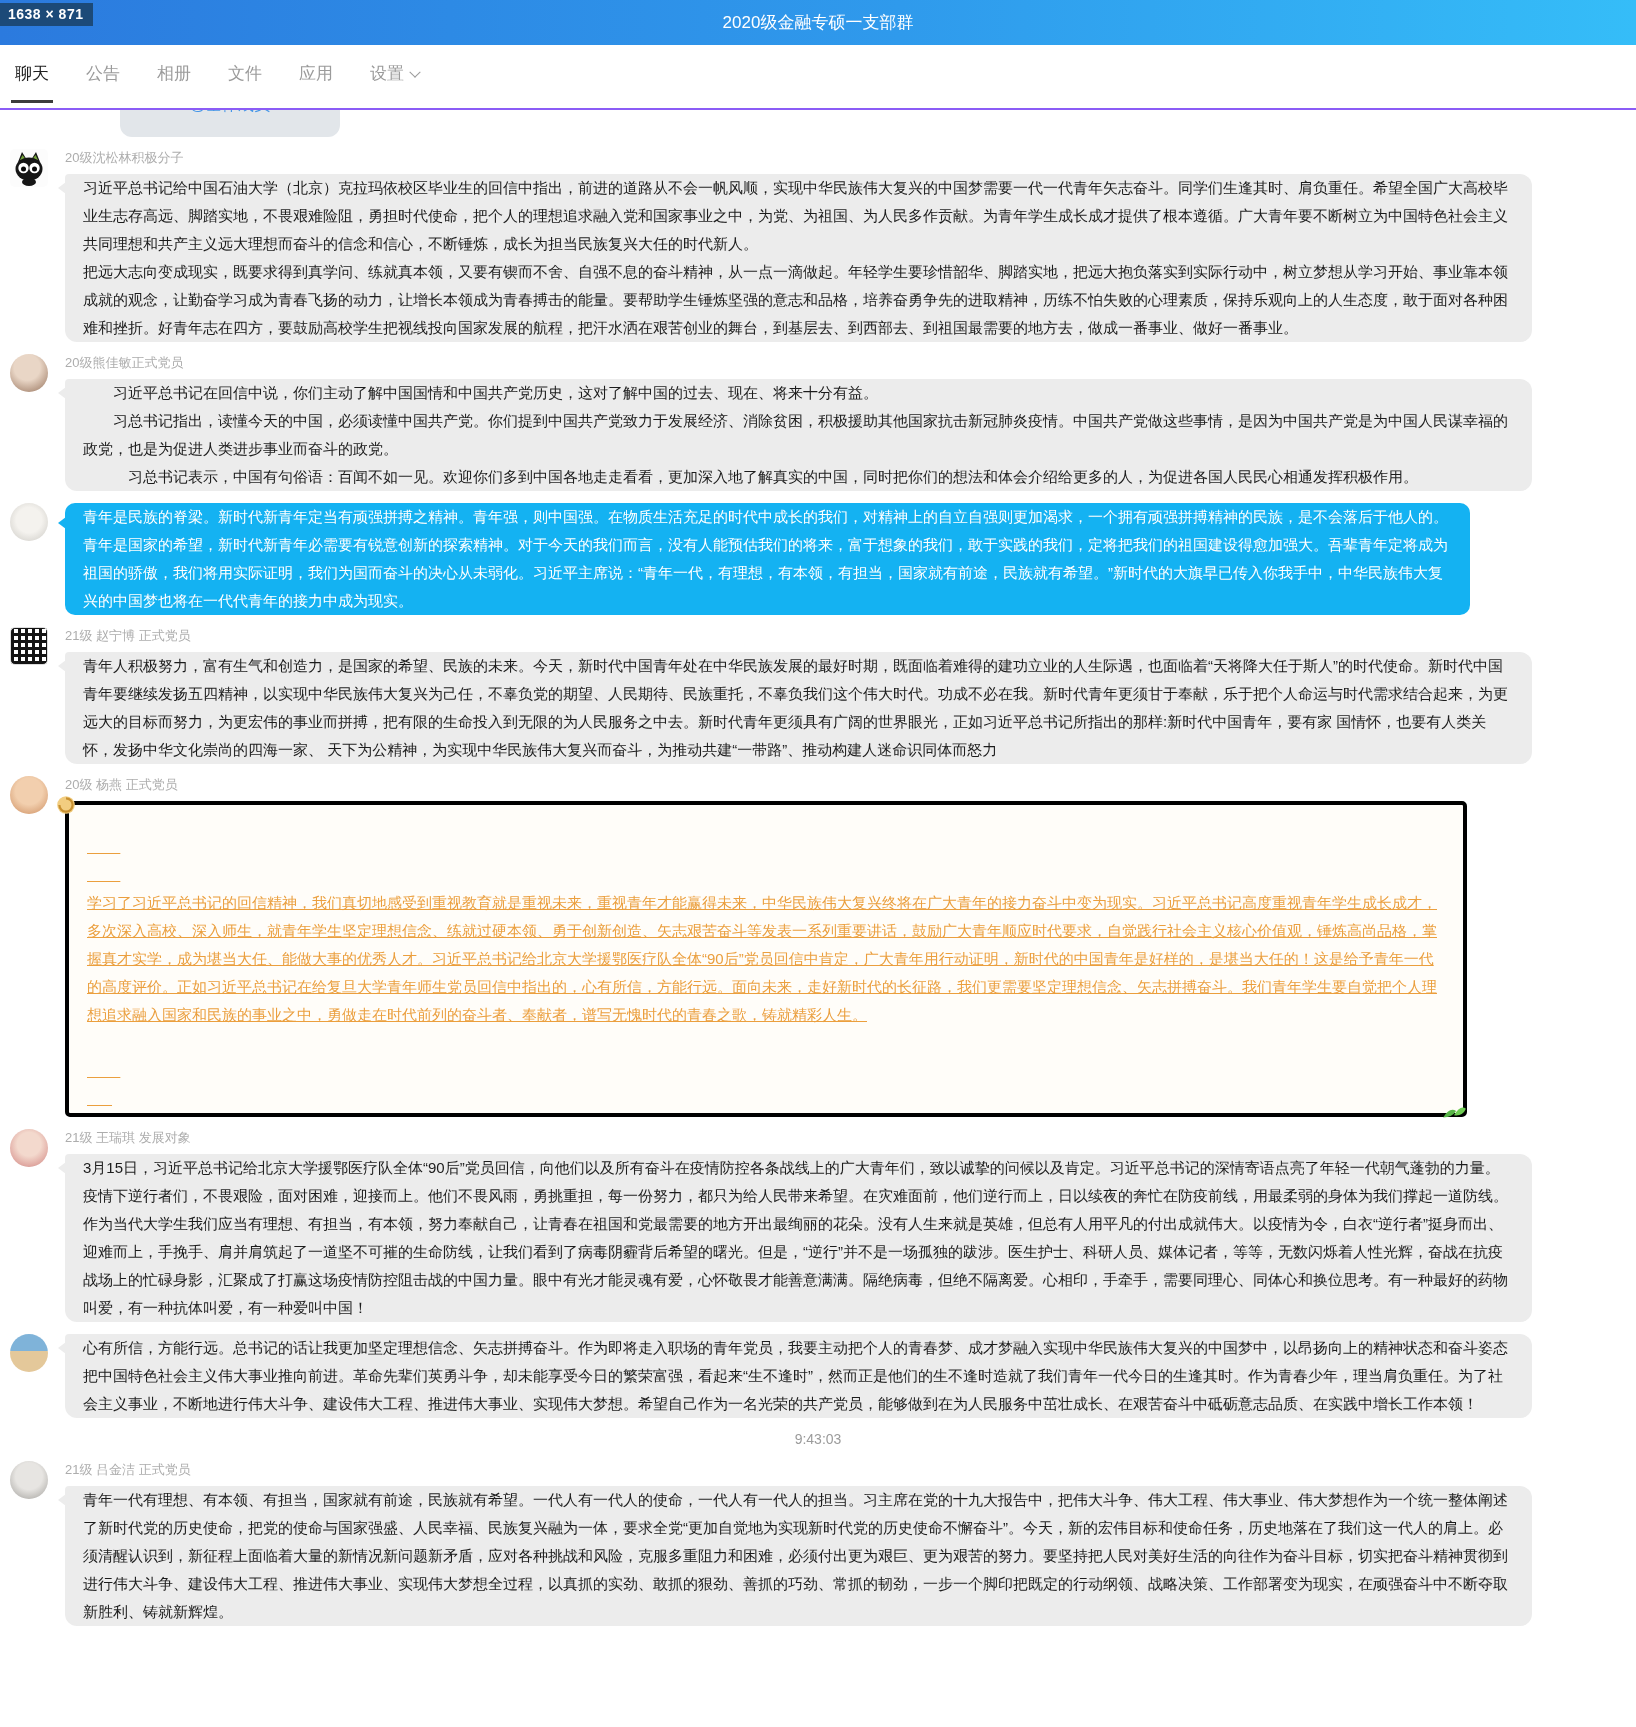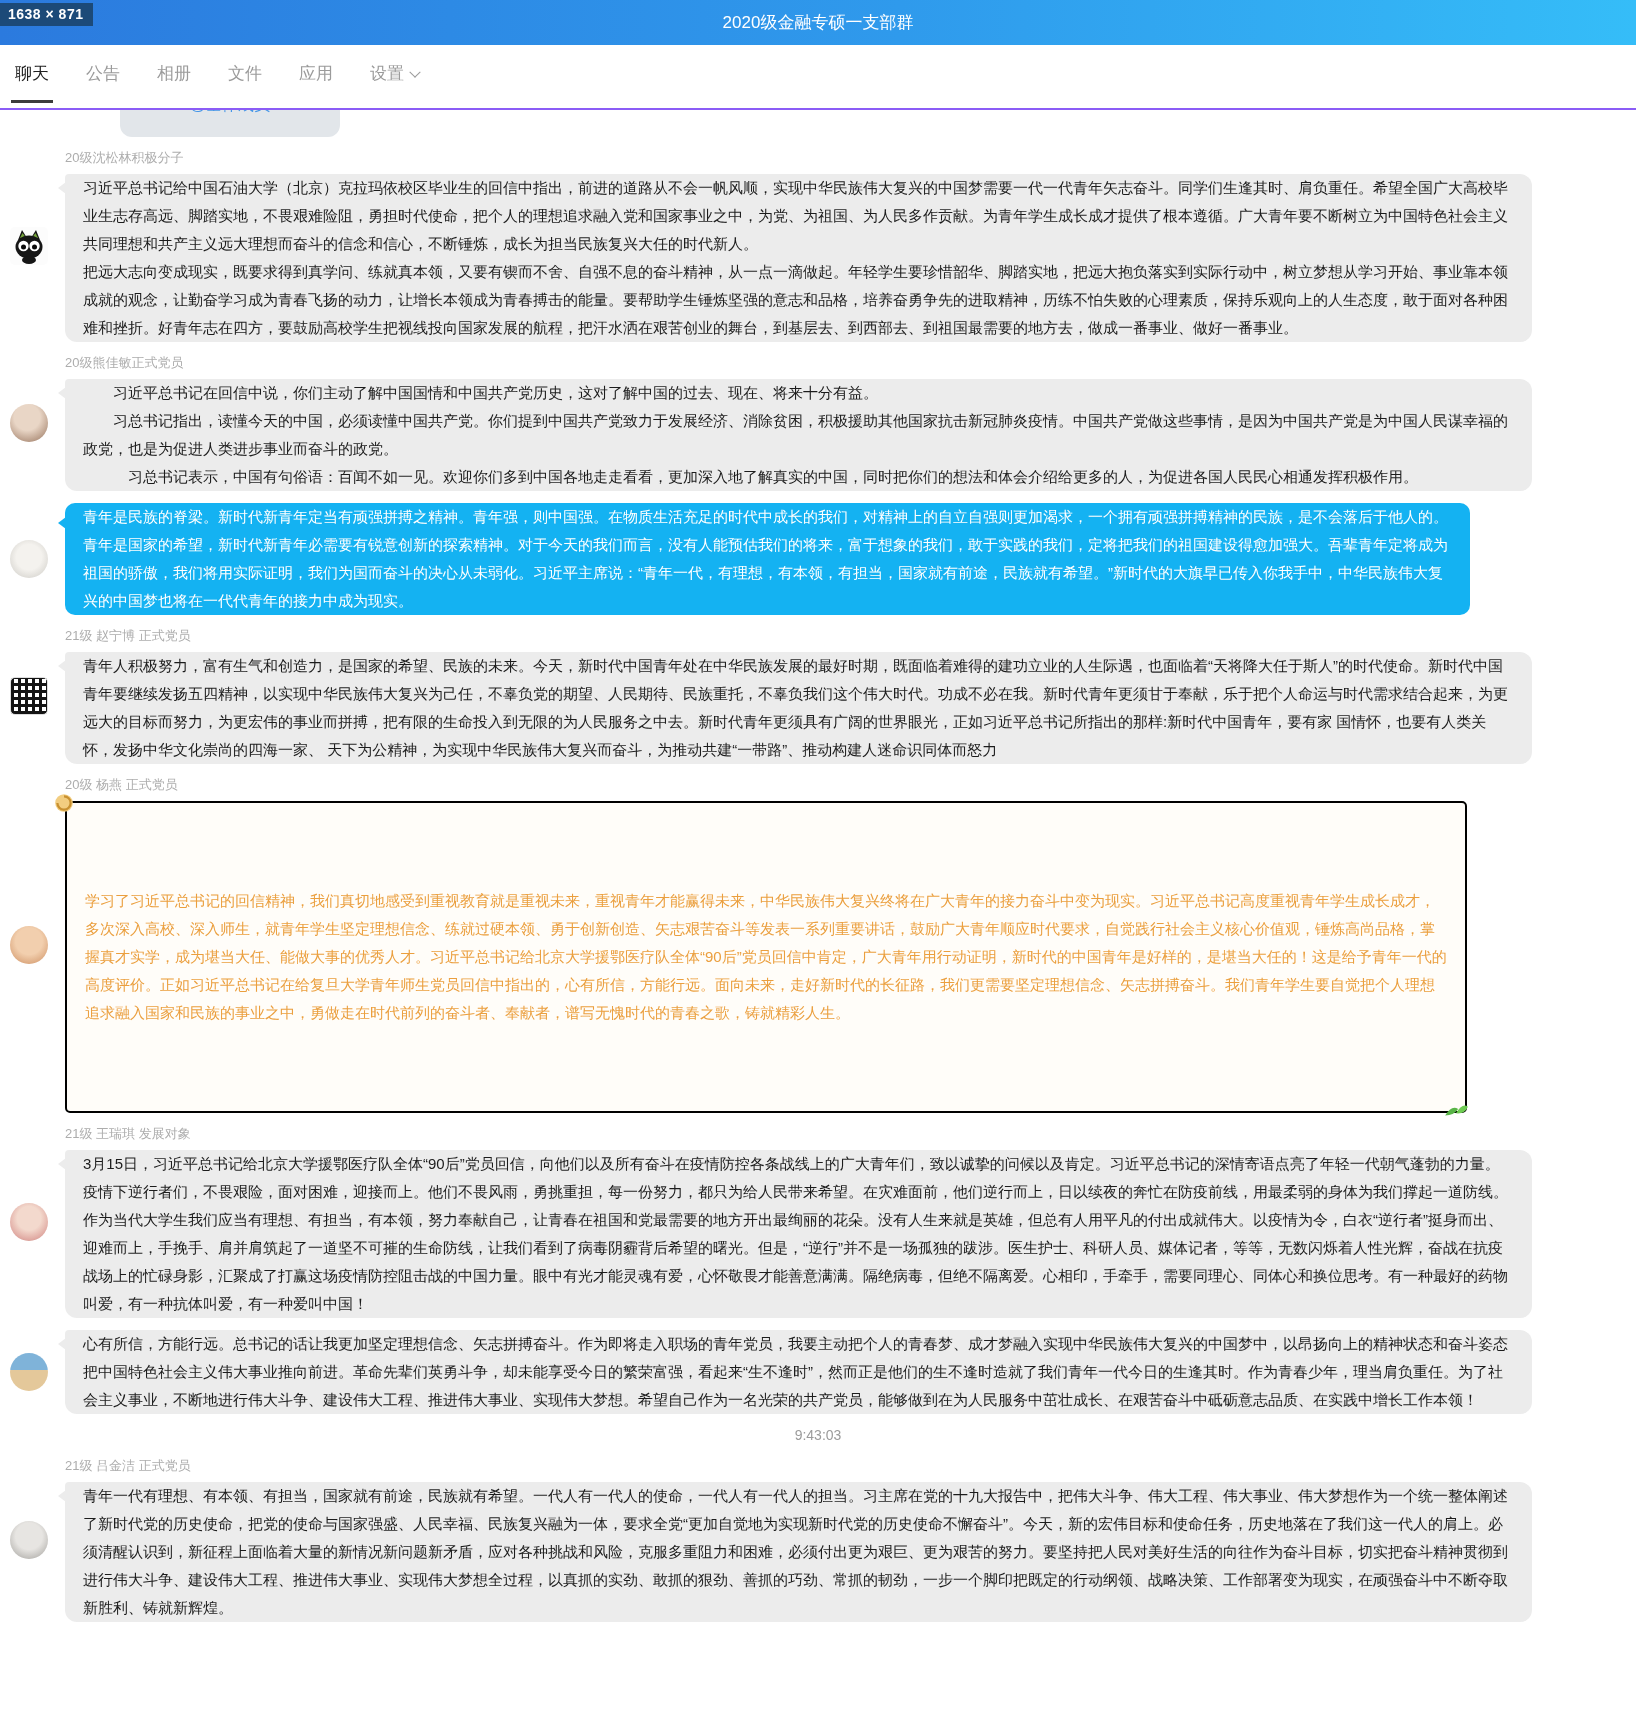--- a/index.html
+++ b/index.html
@@ -26,21 +26,21 @@
     border-bottom:1.5px solid #9b9b9b; transform:rotate(45deg) translate(-2px,-2px);
     margin-left:7px; }
 
   
   .chat { position:relative; }
   .clipped-bubble { margin-left:120px; width:220px; height:27px; overflow:hidden;
     background:#e2e6ea; border-radius:0 0 12px 12px; }
   .clipped-bubble span { display:block; margin-top:-15px; color:#4596e8; font-size:16px;
     text-align:center; }
 
-  .msg { display:flex; padding:12px 0 0 10px;align-items:center; }
+  .msg { display:flex; padding:12px 0 0 10px; }
   .avatar { width:38px; height:38px; flex:none; border-radius:50%; overflow:hidden;
     cursor:pointer; }
   .avatar.square { border-radius:5px; }
   .av-photo1 { background:radial-gradient(circle at 45% 35%,#e9d6c6 0 40%,#b79a86 75%,#8d7263); }
   .av-photo-light { background:radial-gradient(circle at 50% 45%,#f4f2ee 0 45%,#d9d7d2 80%,#bdbab4); }
   .av-qr { background:#fff; border:1px solid #ddd;
     background-image:repeating-linear-gradient(0deg,#141414 0 3px,transparent 3px 7px),
       repeating-linear-gradient(90deg,#141414 0 3px,#fff 3px 7px); }
   .av-baby { background:radial-gradient(circle at 50% 40%,#f2cfae 0 45%,#dba77e 78%,#b77f57); }
   .av-girl { background:radial-gradient(circle at 50% 40%,#f3d9cd 0 40%,#e0a9a2 72%,#b4736f); }
@@ -53,22 +53,22 @@
   .bubble { position:relative; background:#ececec; color:#1c1c1c; border-radius:4px 12px 12px 12px;
     padding:0 18px; font-size:15px; line-height:28px; margin-right:104px;
     white-space:pre-wrap; word-break:break-all; }
   .bubble::before { content:''; position:absolute; left:-7px; top:8px;
     border:6px solid transparent; border-right:8px solid #ececec; border-left:none; }
   .bubble p { margin:0; }
 
   .bubble.blue { background:#14b2f2; color:#fff; margin-right:166px; border-radius:10px; }
   .bubble.blue::before { border-right-color:#14b2f2; top:14px; }
 
-  .bubble.orange { background:#fffdf9; border:2px solid #000000; color:#eb9f3e;
-    margin-right:169px; border-radius:5px; }
+  .bubble.orange { background:#fffdf9; border:4px solid #000000; color:#eb9f3e;
+    margin-right:169px; border-radius:5px;text-decoration:underline; }
   .bubble.orange::before { display:none; }
   .deco-sun { position:absolute; left:-14px; top:-11px; width:22px; height:22px; }
   .deco-leaf { position:absolute; right:-4px; bottom:-7px; width:26px; height:18px; }
 
   .timestamp { text-align:center; color:#9b9b9b; font-size:14px; margin-top:13px; height:18px; }
 </style>
 </head>
 <body>
 
 <div class="header">

